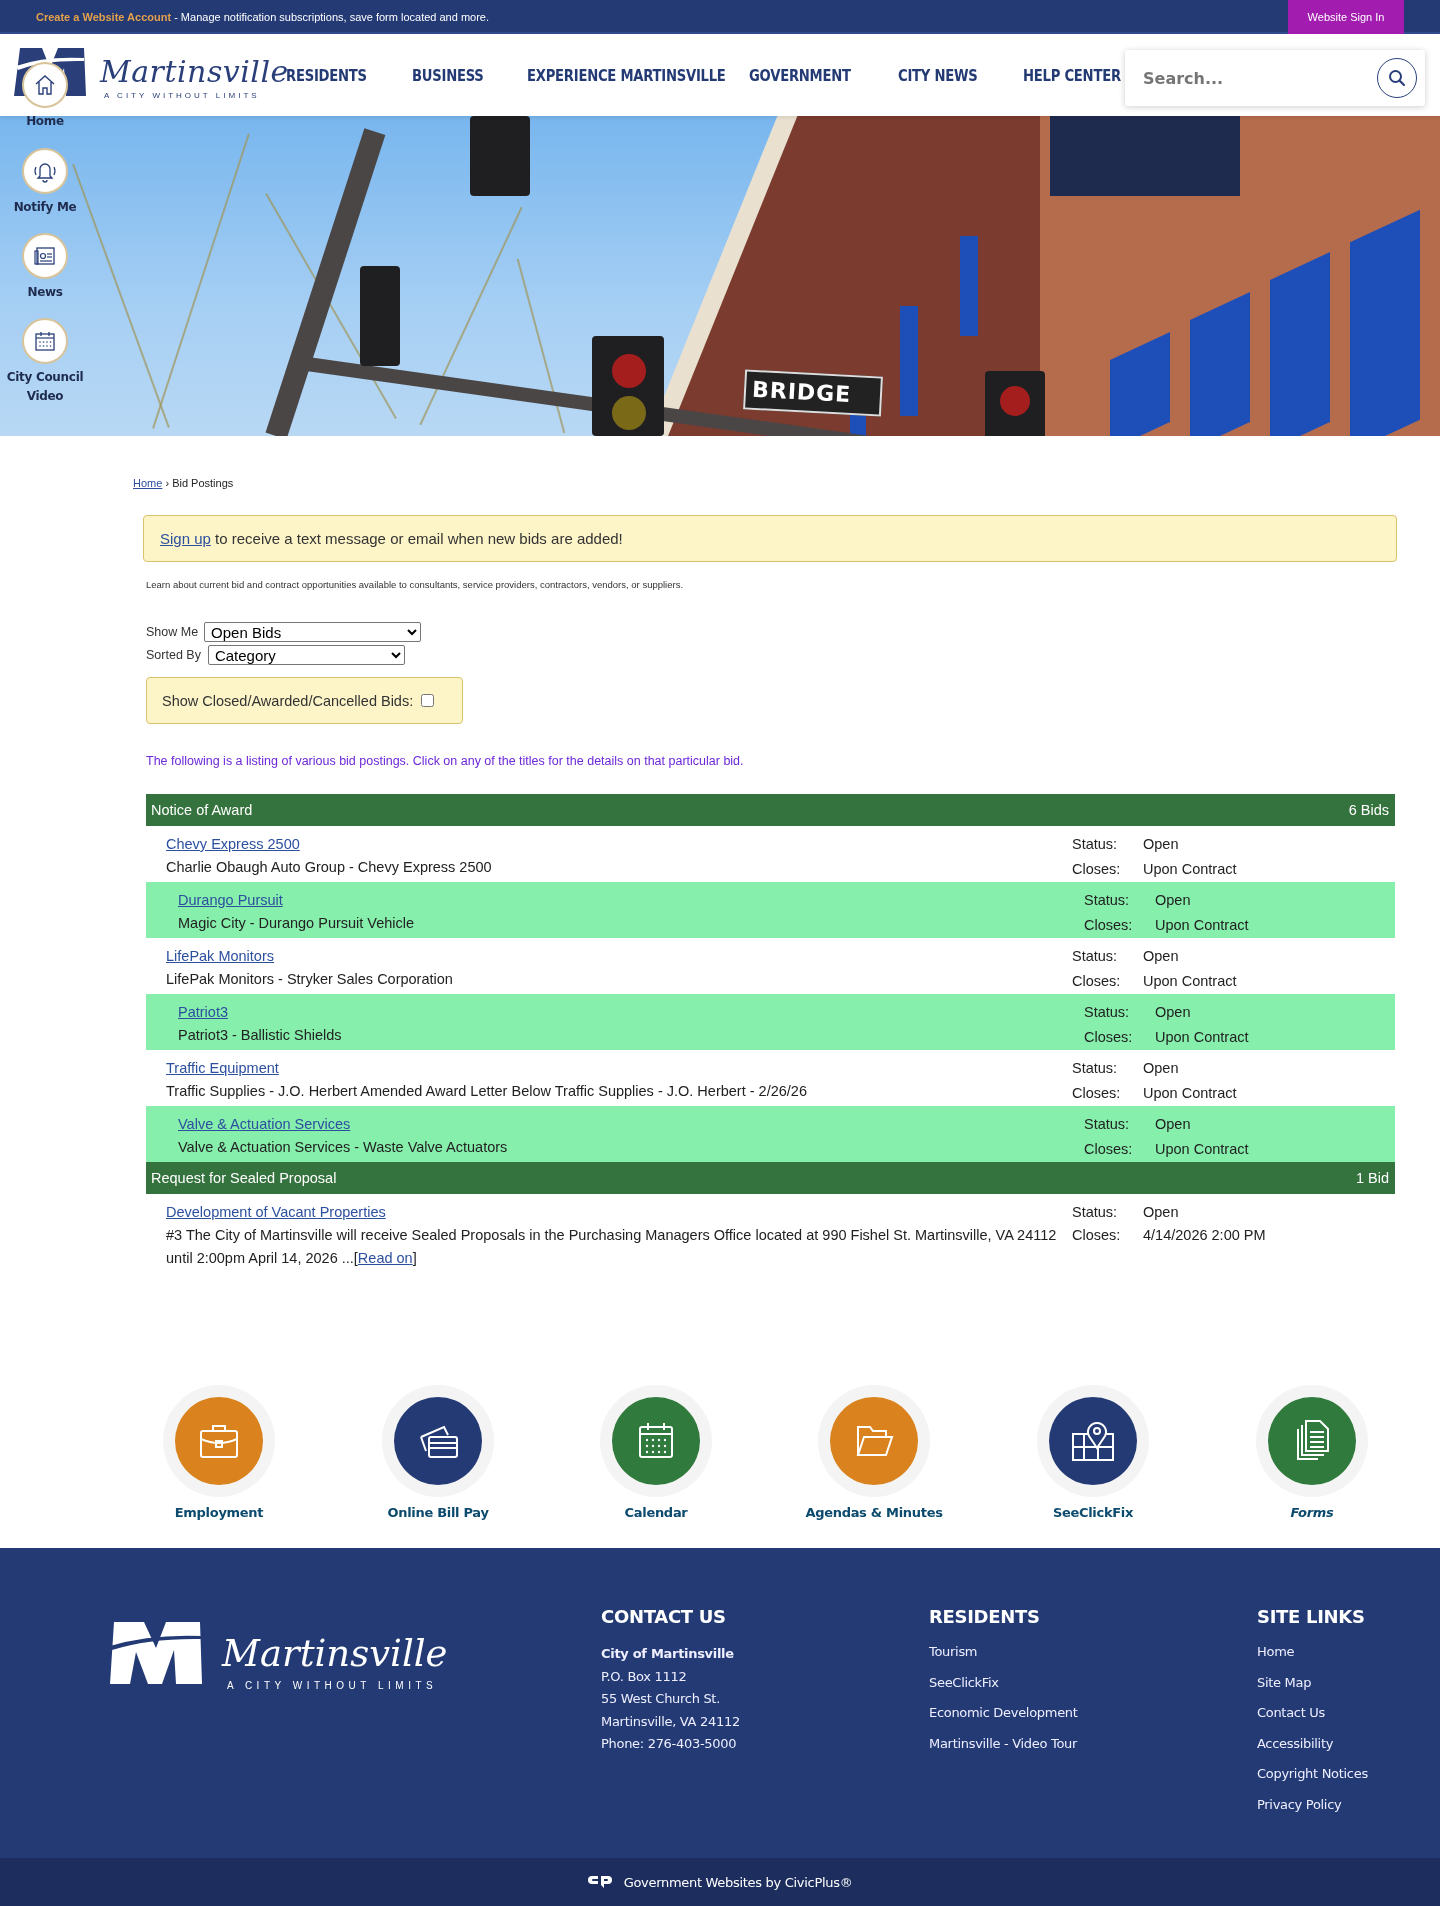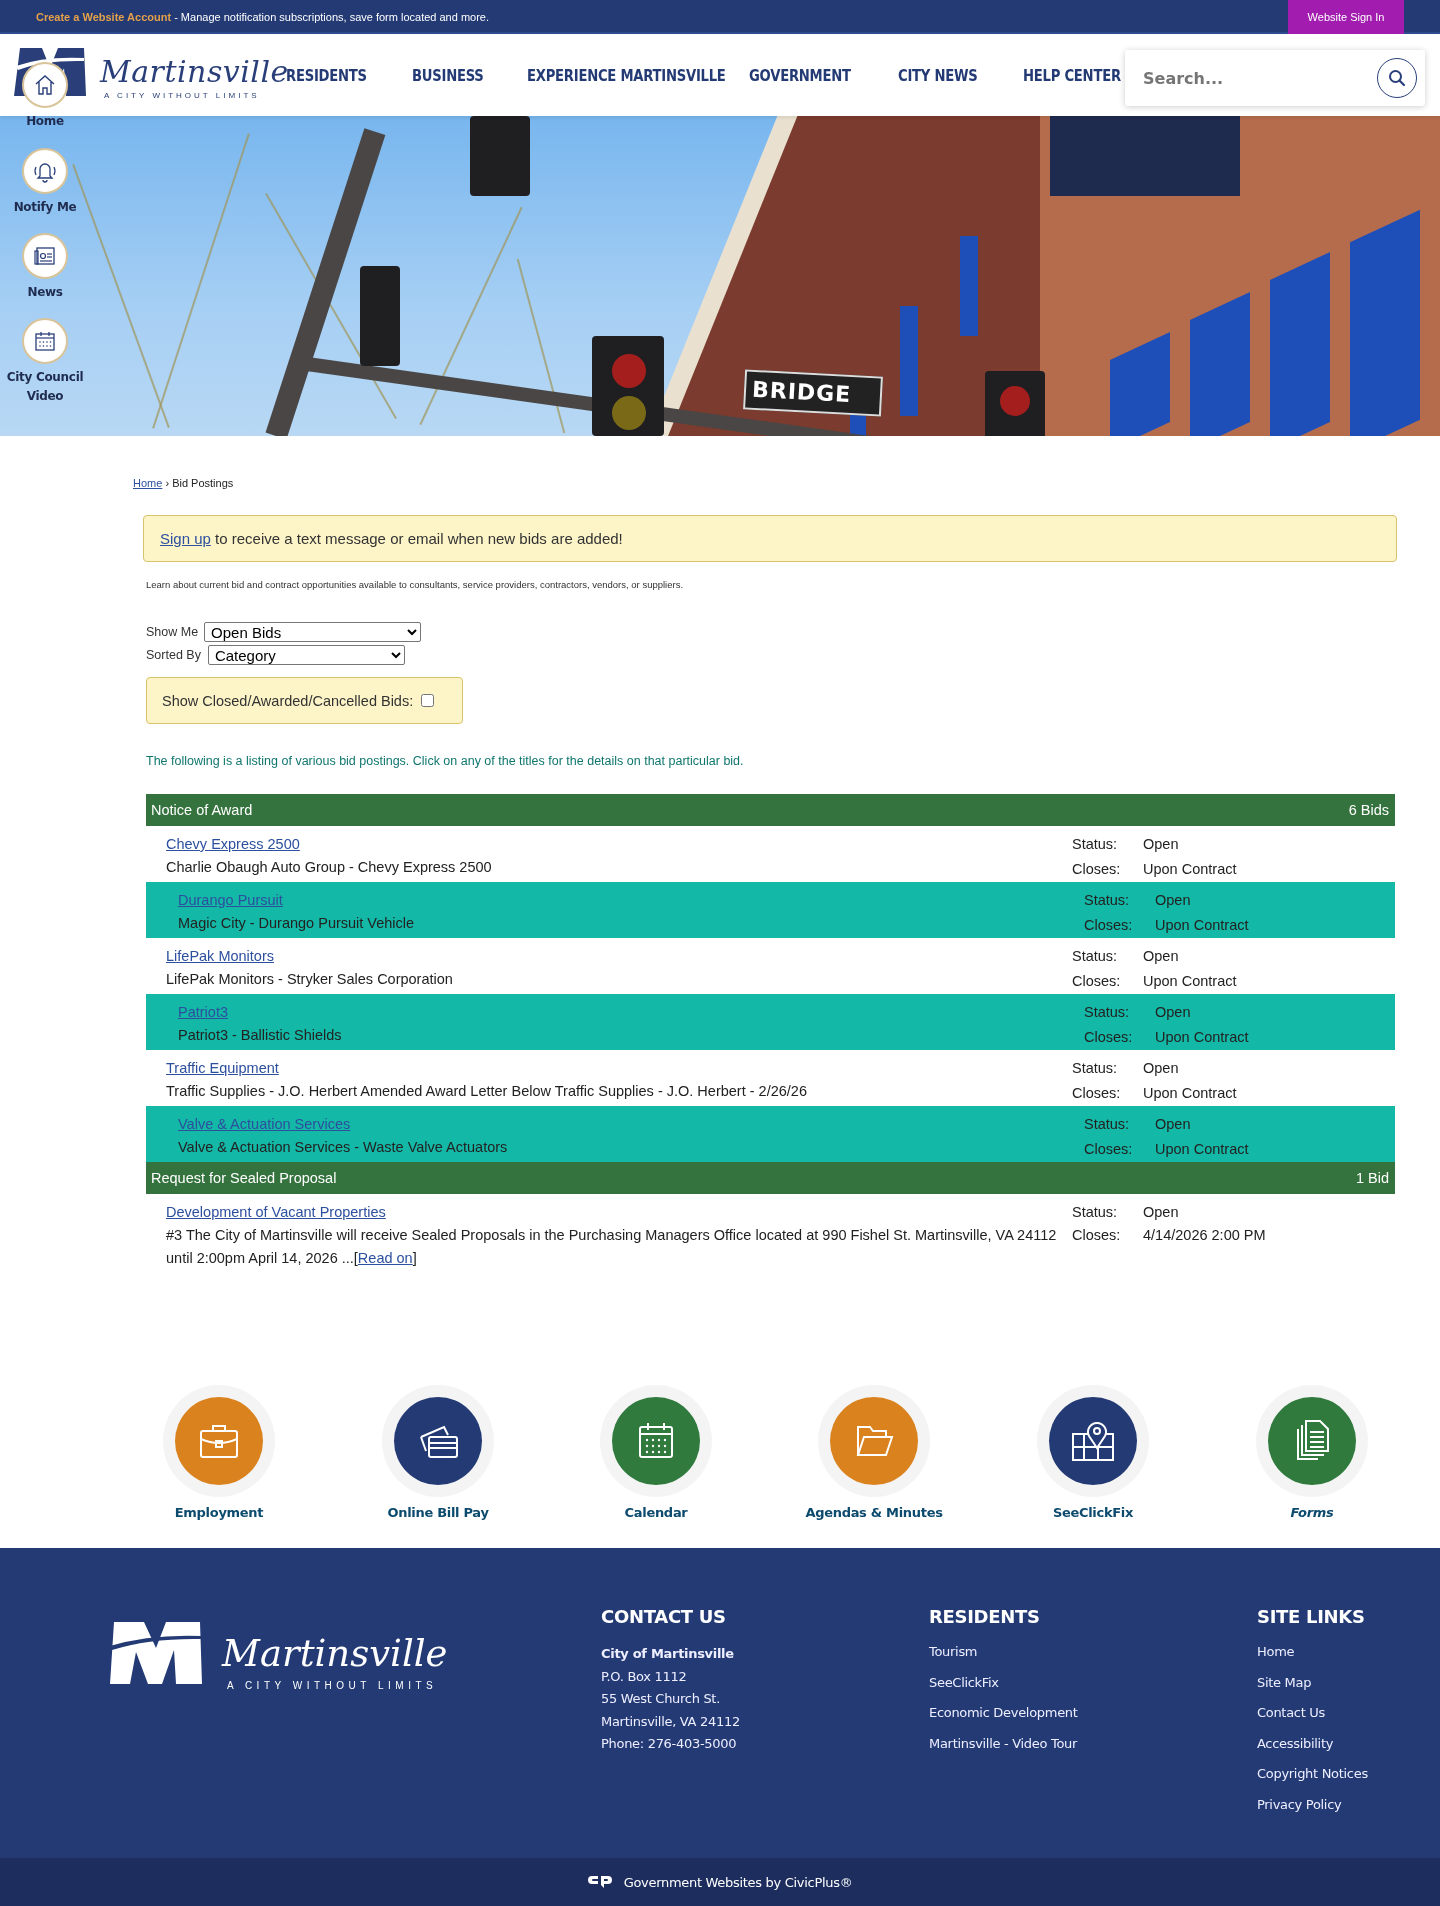--- a/index.html
+++ b/index.html
@@ -43,26 +43,26 @@
   .ql .lbl { font-family: "DejaVu Sans", sans-serif; font-size: 12px; font-weight: bold; color: #1f2c4f; margin-top: 4px; line-height: 19px; letter-spacing: -0.3px; }
 
   
   .breadcrumb { position: absolute; left: 133px; top: 477px; font-size: 11px; color: #222; }
   .note { position: absolute; left: 143px; top: 515px; width: 1254px; height: 47px; background: #fdf5c8; border: 1px solid #d8c36a; border-radius: 4px; padding-left: 16px; line-height: 45px; font-size: 15px; color: #333; }
   .intro { position: absolute; left: 146px; top: 579px; font-size: 9.5px; color: #333; }
   .filter-row { position: absolute; left: 146px; font-size: 12.5px; color: #333; display: flex; align-items: center; }
   .filter-row select { font-family: "Liberation Sans", sans-serif; font-size: 15px; height: 20px; border: 1px solid #767676; border-radius: 2px; background: #fff; margin-left: 6px; padding-left: 2px; }
   .closed-box { position: absolute; left: 146px; top: 677px; width: 317px; height: 47px; background: #fdf5c8; border: 1px solid #d8c36a; border-radius: 4px; display: flex; align-items: center; padding-left: 15px; font-size: 14.5px; color: #333; }
   .closed-box input { margin-left: 8px; width: 13px; height: 13px; }
-  .listing-note { position: absolute; left: 146px; top: 754px; font-size: 12.5px; color: #0f766e; }
+  .listing-note { position: absolute; left: 146px; top: 754px; font-size: 12.5px; color: #6d28d9; }
 
   .bids { position: absolute; left: 146px; top: 794px; width: 1249px; }
   .cat-head { height: 32px; background: #35733e; color: #fff; font-size: 14.5px; display: flex; justify-content: space-between; align-items: center; padding: 0 6px 0 5px; }
   .bid-row { position: relative; height: 56px; display: flex; padding: 7px 0 0 20px; }
-  .bid-row.alt { background: #14b8a6; padding-left: 32px; }
+  .bid-row.alt { background: #86efac; padding-left: 32px; }
   .bid-left { width: 906px; font-size: 14.5px; line-height: 23px; }
   .bid-right { display: grid; grid-template-columns: 71px auto; font-size: 14.5px; line-height: 23px; color: #222; }
   .bid-row.tall { height: 80px; }
 
   
   .fqls { position: absolute; left: 0; top: 1385px; width: 1440px; }
   .fql { position: absolute; width: 200px; text-align: center; }
   .fql .ring { width: 112px; height: 112px; margin: 0 auto; border-radius: 50%; background: #f4f4f4; display: flex; align-items: center; justify-content: center; }
   .fql .disc { width: 88px; height: 88px; border-radius: 50%; display: flex; align-items: center; justify-content: center; }
   .fql .lbl { font-family: "DejaVu Sans", sans-serif; font-size: 13px; font-weight: bold; color: #0c4a6e; margin-top: 8px; letter-spacing: -0.3px; }

